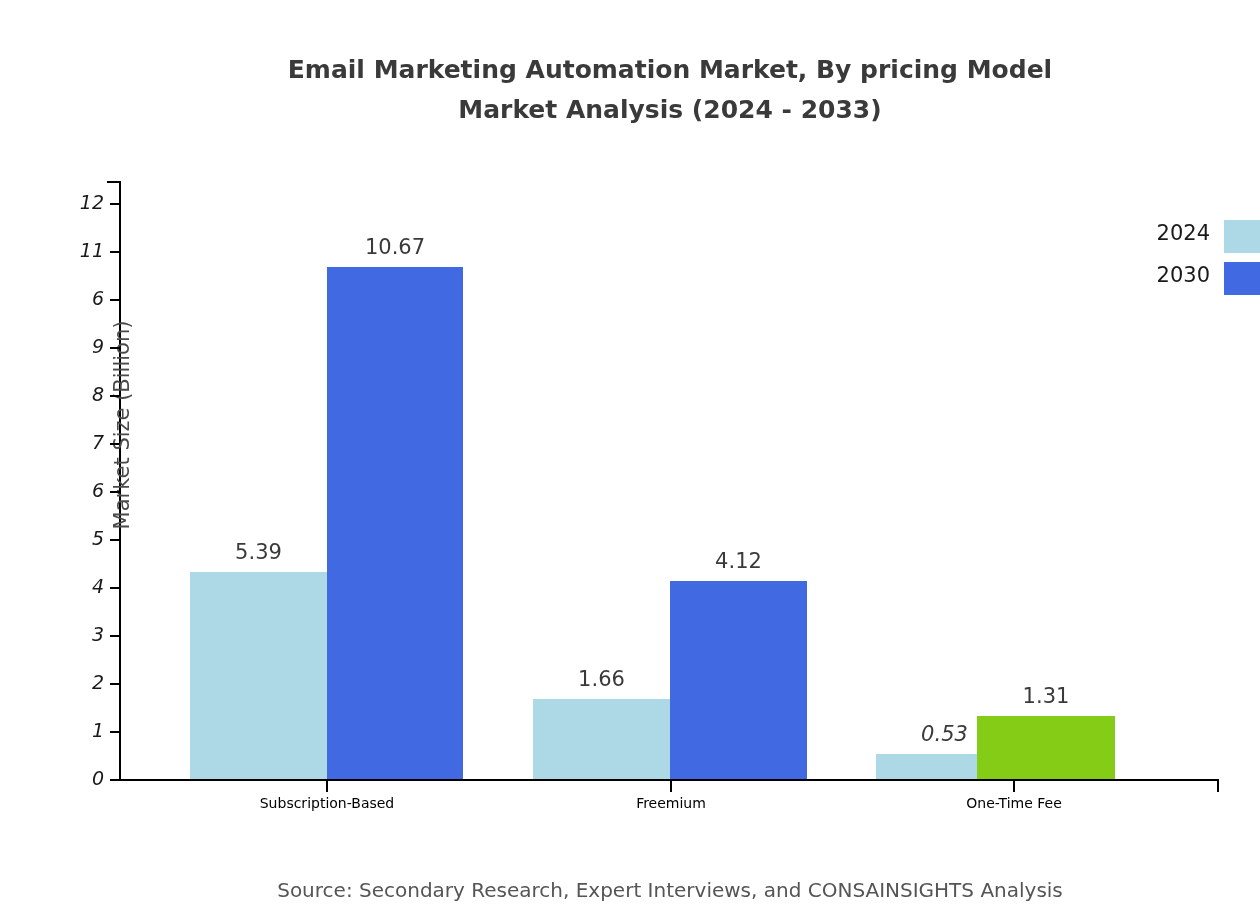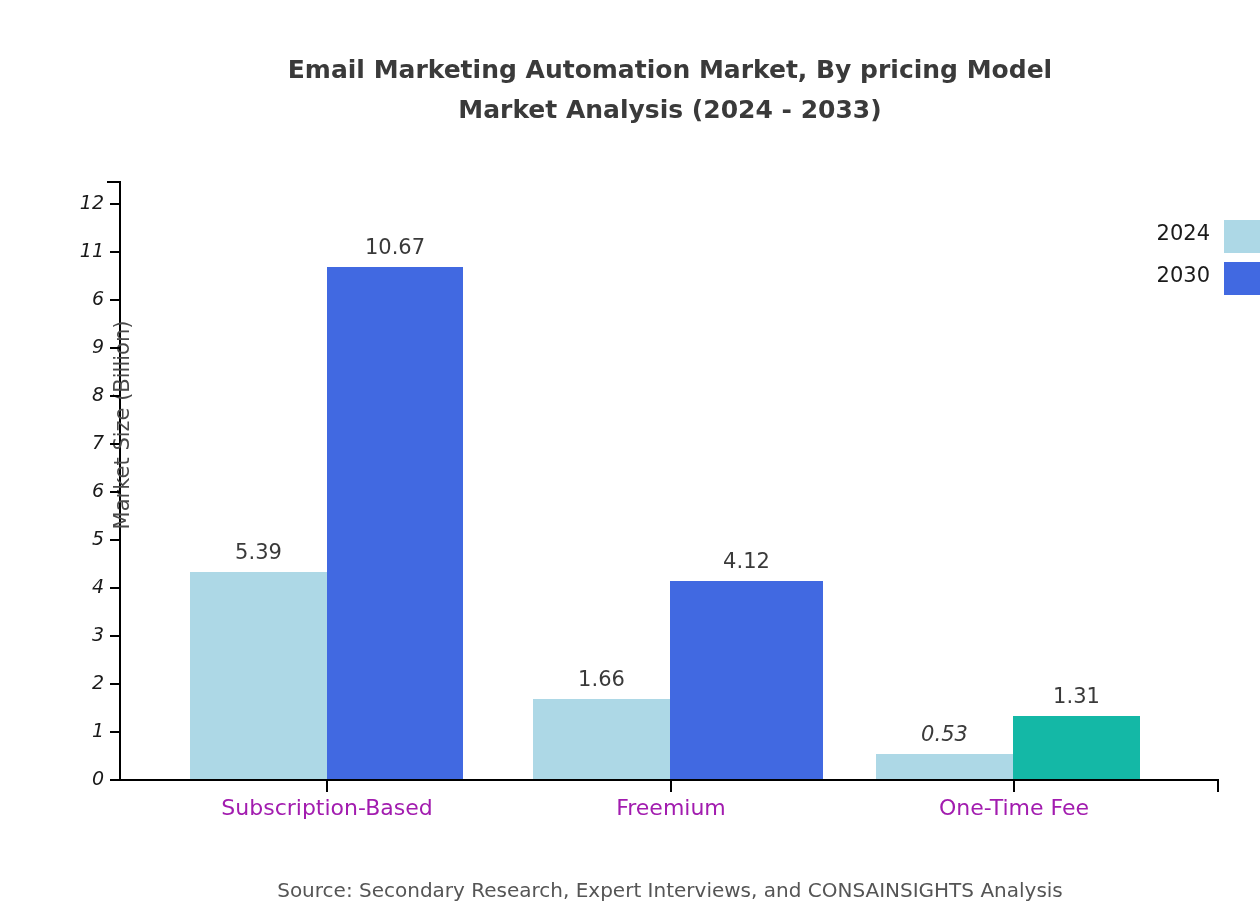--- a/index.html
+++ b/index.html
@@ -102,22 +102,22 @@
   .xtick {
     position: absolute;
     top: 600px;
     width: 2px;
     height: 11px;
     background: #000000;
   }
   .xtick-label {
     position: absolute;
     top: 614px;
-    font-size: 22px;
-    color: #a21caf;
+    font-size: 14px;
+    color: #000000;
     white-space: nowrap;
     transform: translateX(-50%);
   }
 
   .axis-title-y {
     position: absolute;
     left: -101px;
     top: 232px;
     transform: rotate(-90deg);
     transform-origin: center center;
@@ -242,28 +242,28 @@
     <div class="bar" style="left:71px; width:137px; height:207px; background:#ADD8E6;">
       <span class="bar-label">5.39</span>
     </div>
     <div class="bar" style="left:208px; width:136px; height:512px; background:#4169E1;">
       <span class="bar-label">10.67</span>
     </div>
 
     <div class="bar" style="left:414px; width:137px; height:80px; background:#ADD8E6;">
       <span class="bar-label">1.66</span>
     </div>
-    <div class="bar" style="left:551px; width:137px; height:198px; background:#4169E1;padding-left:16px;">
+    <div class="bar" style="left:551px; width:137px; height:198px; background:#4169E1;">
       <span class="bar-label">4.12</span>
     </div>
 
     <div class="bar" style="left:757px; width:137px; height:25px; background:#ADD8E6;font-style:italic;">
       <span class="bar-label">0.53</span>
     </div>
-    <div class="bar" style="left:894px; width:127px; height:63px; background:#14b8a6;">
+    <div class="bar" style="left:858px; width:138px; height:63px; background:#84cc16;">
       <span class="bar-label">1.31</span>
     </div>
 
     <div class="xtick" style="left:207px"></div>
     <div class="xtick" style="left:551px"></div>
     <div class="xtick" style="left:894px"></div>
 
     <div class="xtick-label" style="left:208px">Subscription-Based</div>
     <div class="xtick-label" style="left:552px">Freemium</div>
     <div class="xtick-label" style="left:895px">One-Time Fee</div>

